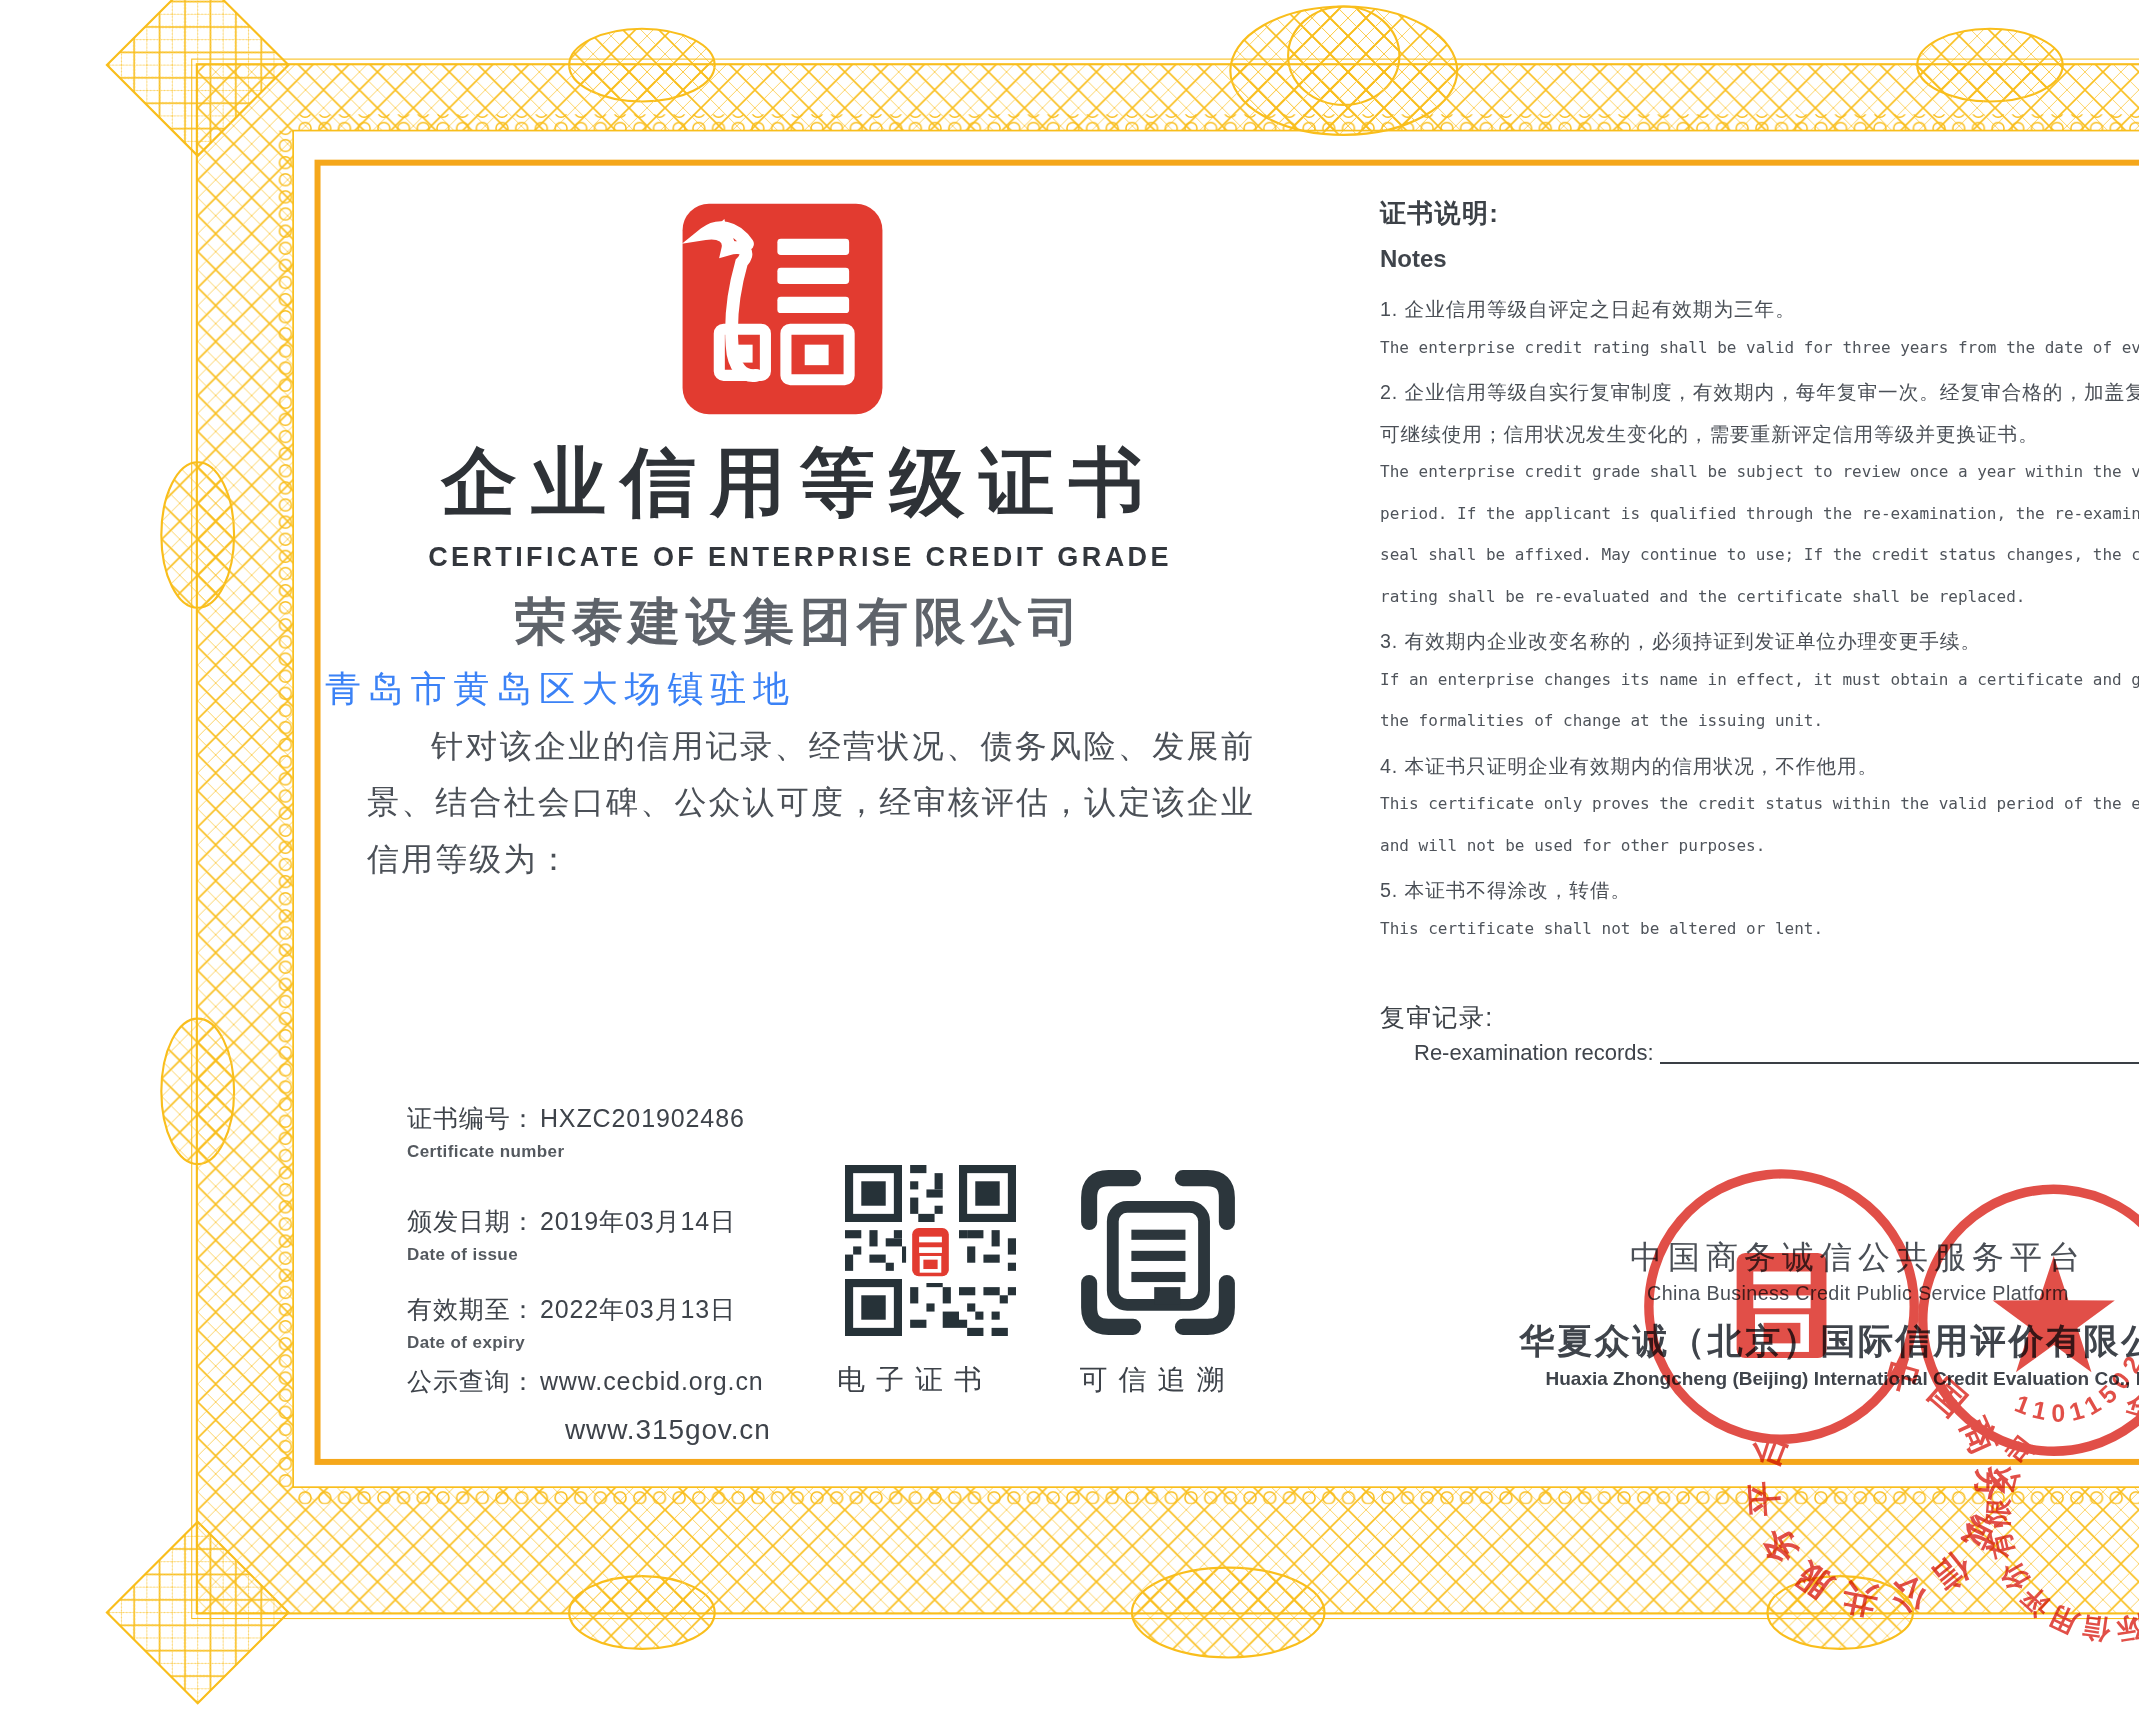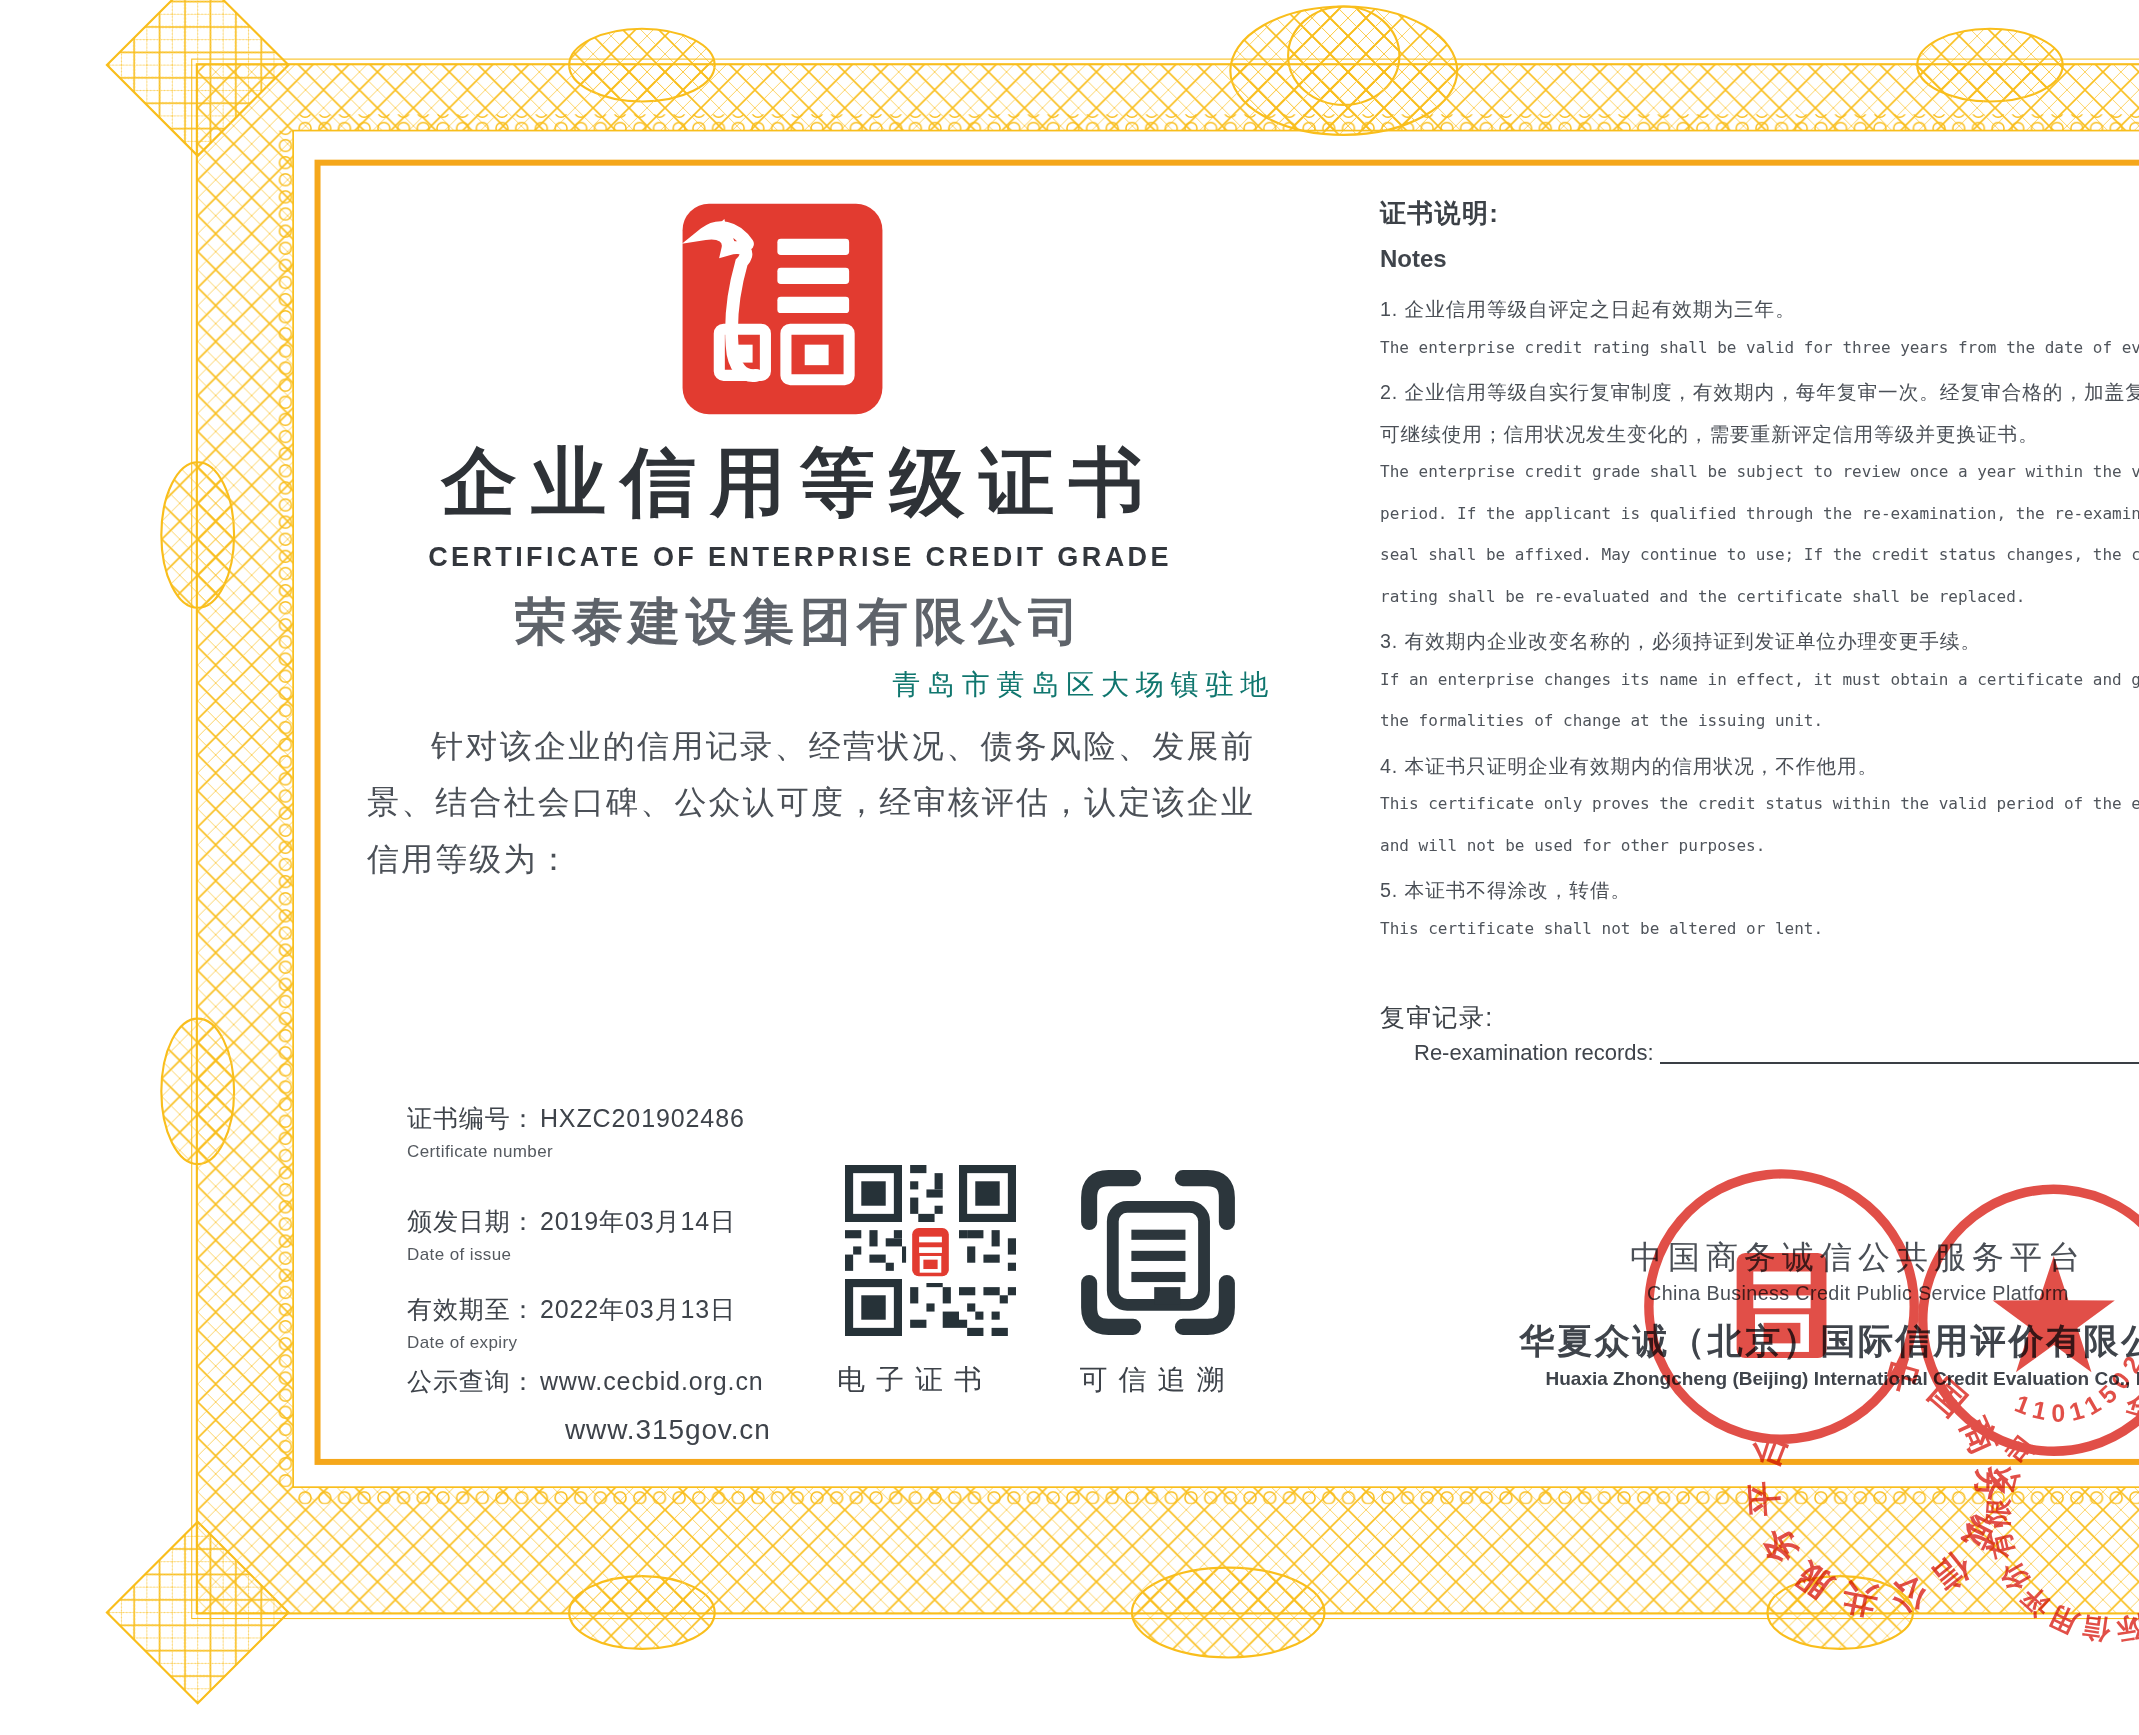--- a/index.html
+++ b/index.html
@@ -8,30 +8,30 @@
   svg.overlay{position:absolute;left:0;top:0;width:2453px;height:1735px;pointer-events:none;}
   .abs{position:absolute;line-height:1;}
   
   .seal-logo{left:680px;top:201px;width:205px;height:216px;}
   .title{left:325px;top:445px;width:950px;text-align:center;font-size:75px;font-weight:700;
          letter-spacing:14.6px;color:#2E3237;}
   .subtitle{left:325px;top:544px;width:950px;text-align:center;font-size:27px;font-weight:700;
          letter-spacing:3.4px;color:#33373D;}
   .company{left:325px;top:596px;width:950px;text-align:center;font-size:51px;font-weight:600;
          letter-spacing:6px;color:#5E636A;}
-  .address{left:325px;top:671px;width:950px;text-align:right;font-size:28px;font-weight:500;
-         letter-spacing:6.8px;color:#0f766e;}
+  .address{left:325px;top:671px;width:950px;text-align:left;font-size:36px;font-weight:500;
+         letter-spacing:6.8px;color:#3b82f6;}
   .statement{left:367px;top:718px;width:888px;font-size:32px;line-height:1.76;color:#4B5057;
          text-align:justify;text-indent:2em;letter-spacing:2.1px;}
   .grade{left:325px;top:880px;width:950px;text-align:center;font-size:184px;letter-spacing:30px;
          font-family:"Liberation Serif",serif;color:#E04A59;font-weight:400;}
   .field{left:407px;width:813px;}
   .fv{font-size:25px;color:#3E434A;letter-spacing:0.9px;white-space:nowrap;}
   .fvalue{margin-left:3.4px;}
-  .fsub{font-size:17px;color:#54595F;margin-top:12px;letter-spacing:0.4px;}
+  .fsub{font-size:17px;color:#54595F;margin-top:12px;letter-spacing:0.4px;font-weight:bold;}
   .fvalue2{font-size:28px;color:#3E434A;margin-top:22px;margin-left:158px;letter-spacing:0.9px;}
   .qr-box{left:845px;top:1165px;width:171px;height:171px;}
   .trace-box{left:1079px;top:1168px;width:158px;height:169px;}
   .qr-label{left:837px;top:1366px;width:188px;font-size:28px;letter-spacing:11px;
          color:#3D4249;font-weight:500;}
   .trace-label{left:1072px;top:1366px;width:171px;text-align:center;font-size:28px;letter-spacing:11px;
          color:#3D4249;font-weight:500;}
   
   .notes-hcn{left:1380px;top:200px;font-size:26px;color:#3C4147;font-weight:600;letter-spacing:1.3px;}
   .notes-hen{left:1380px;top:247px;font-size:24px;color:#3F444B;font-weight:600;}

